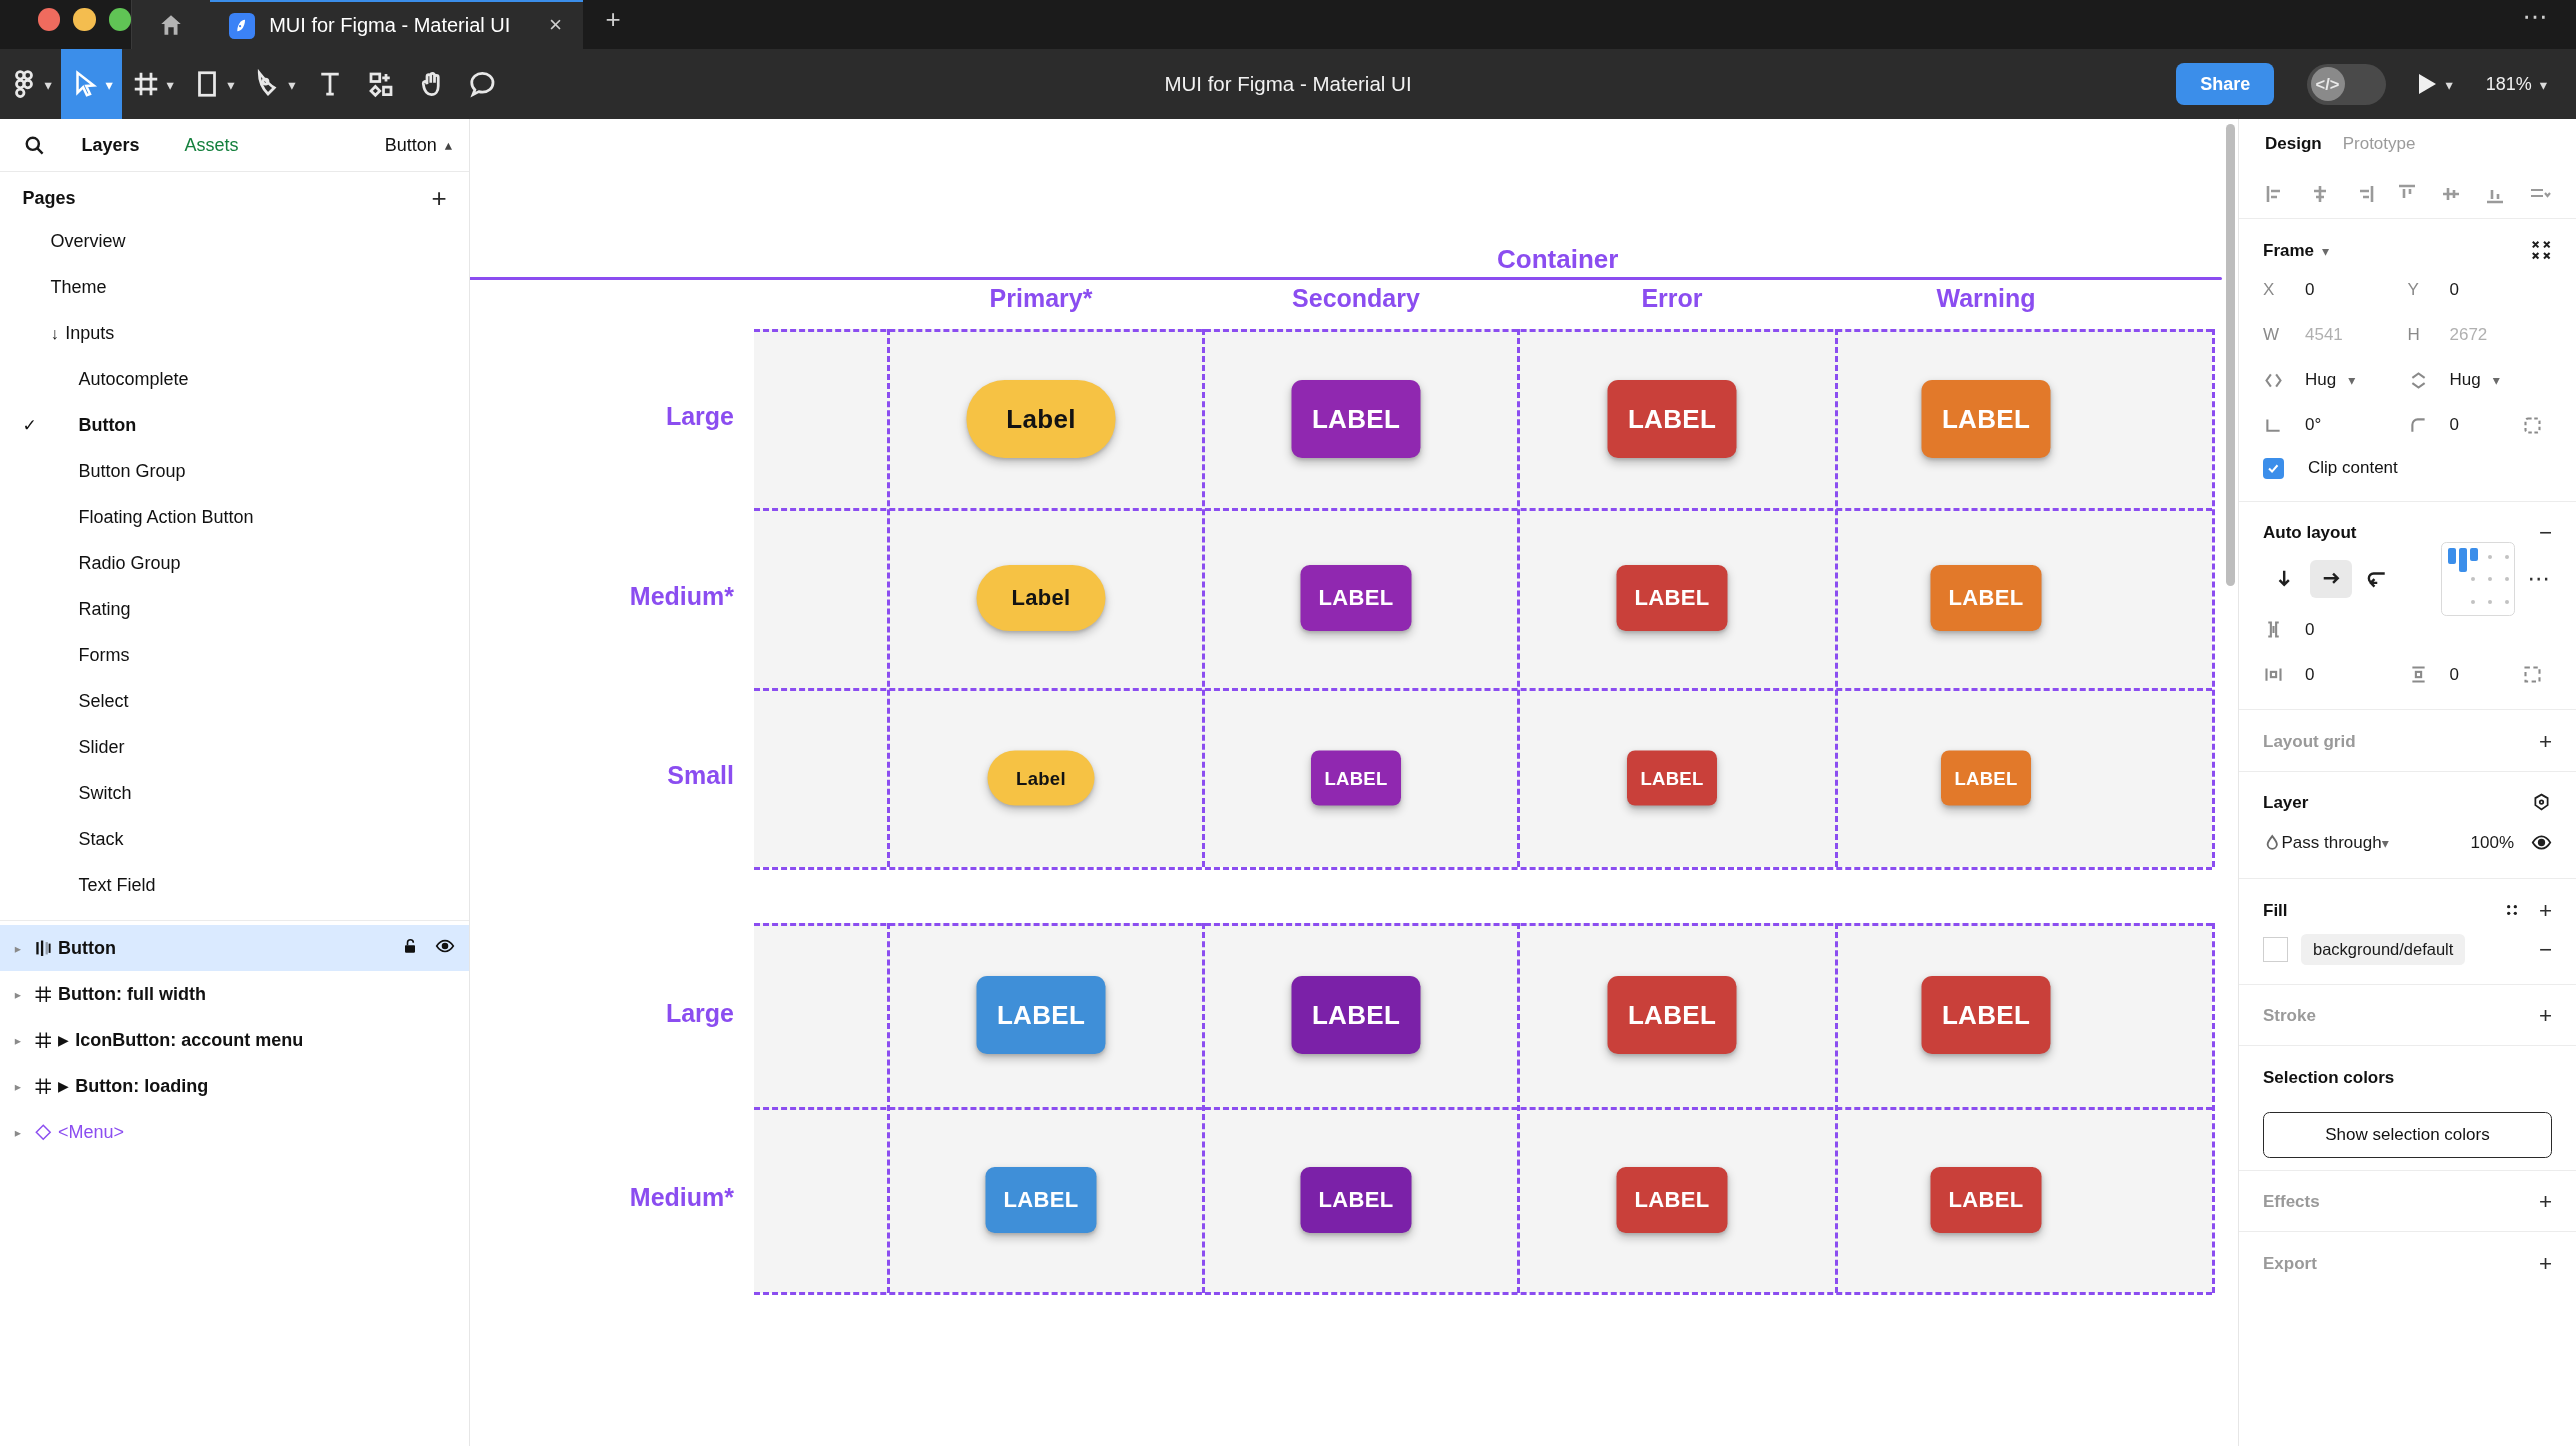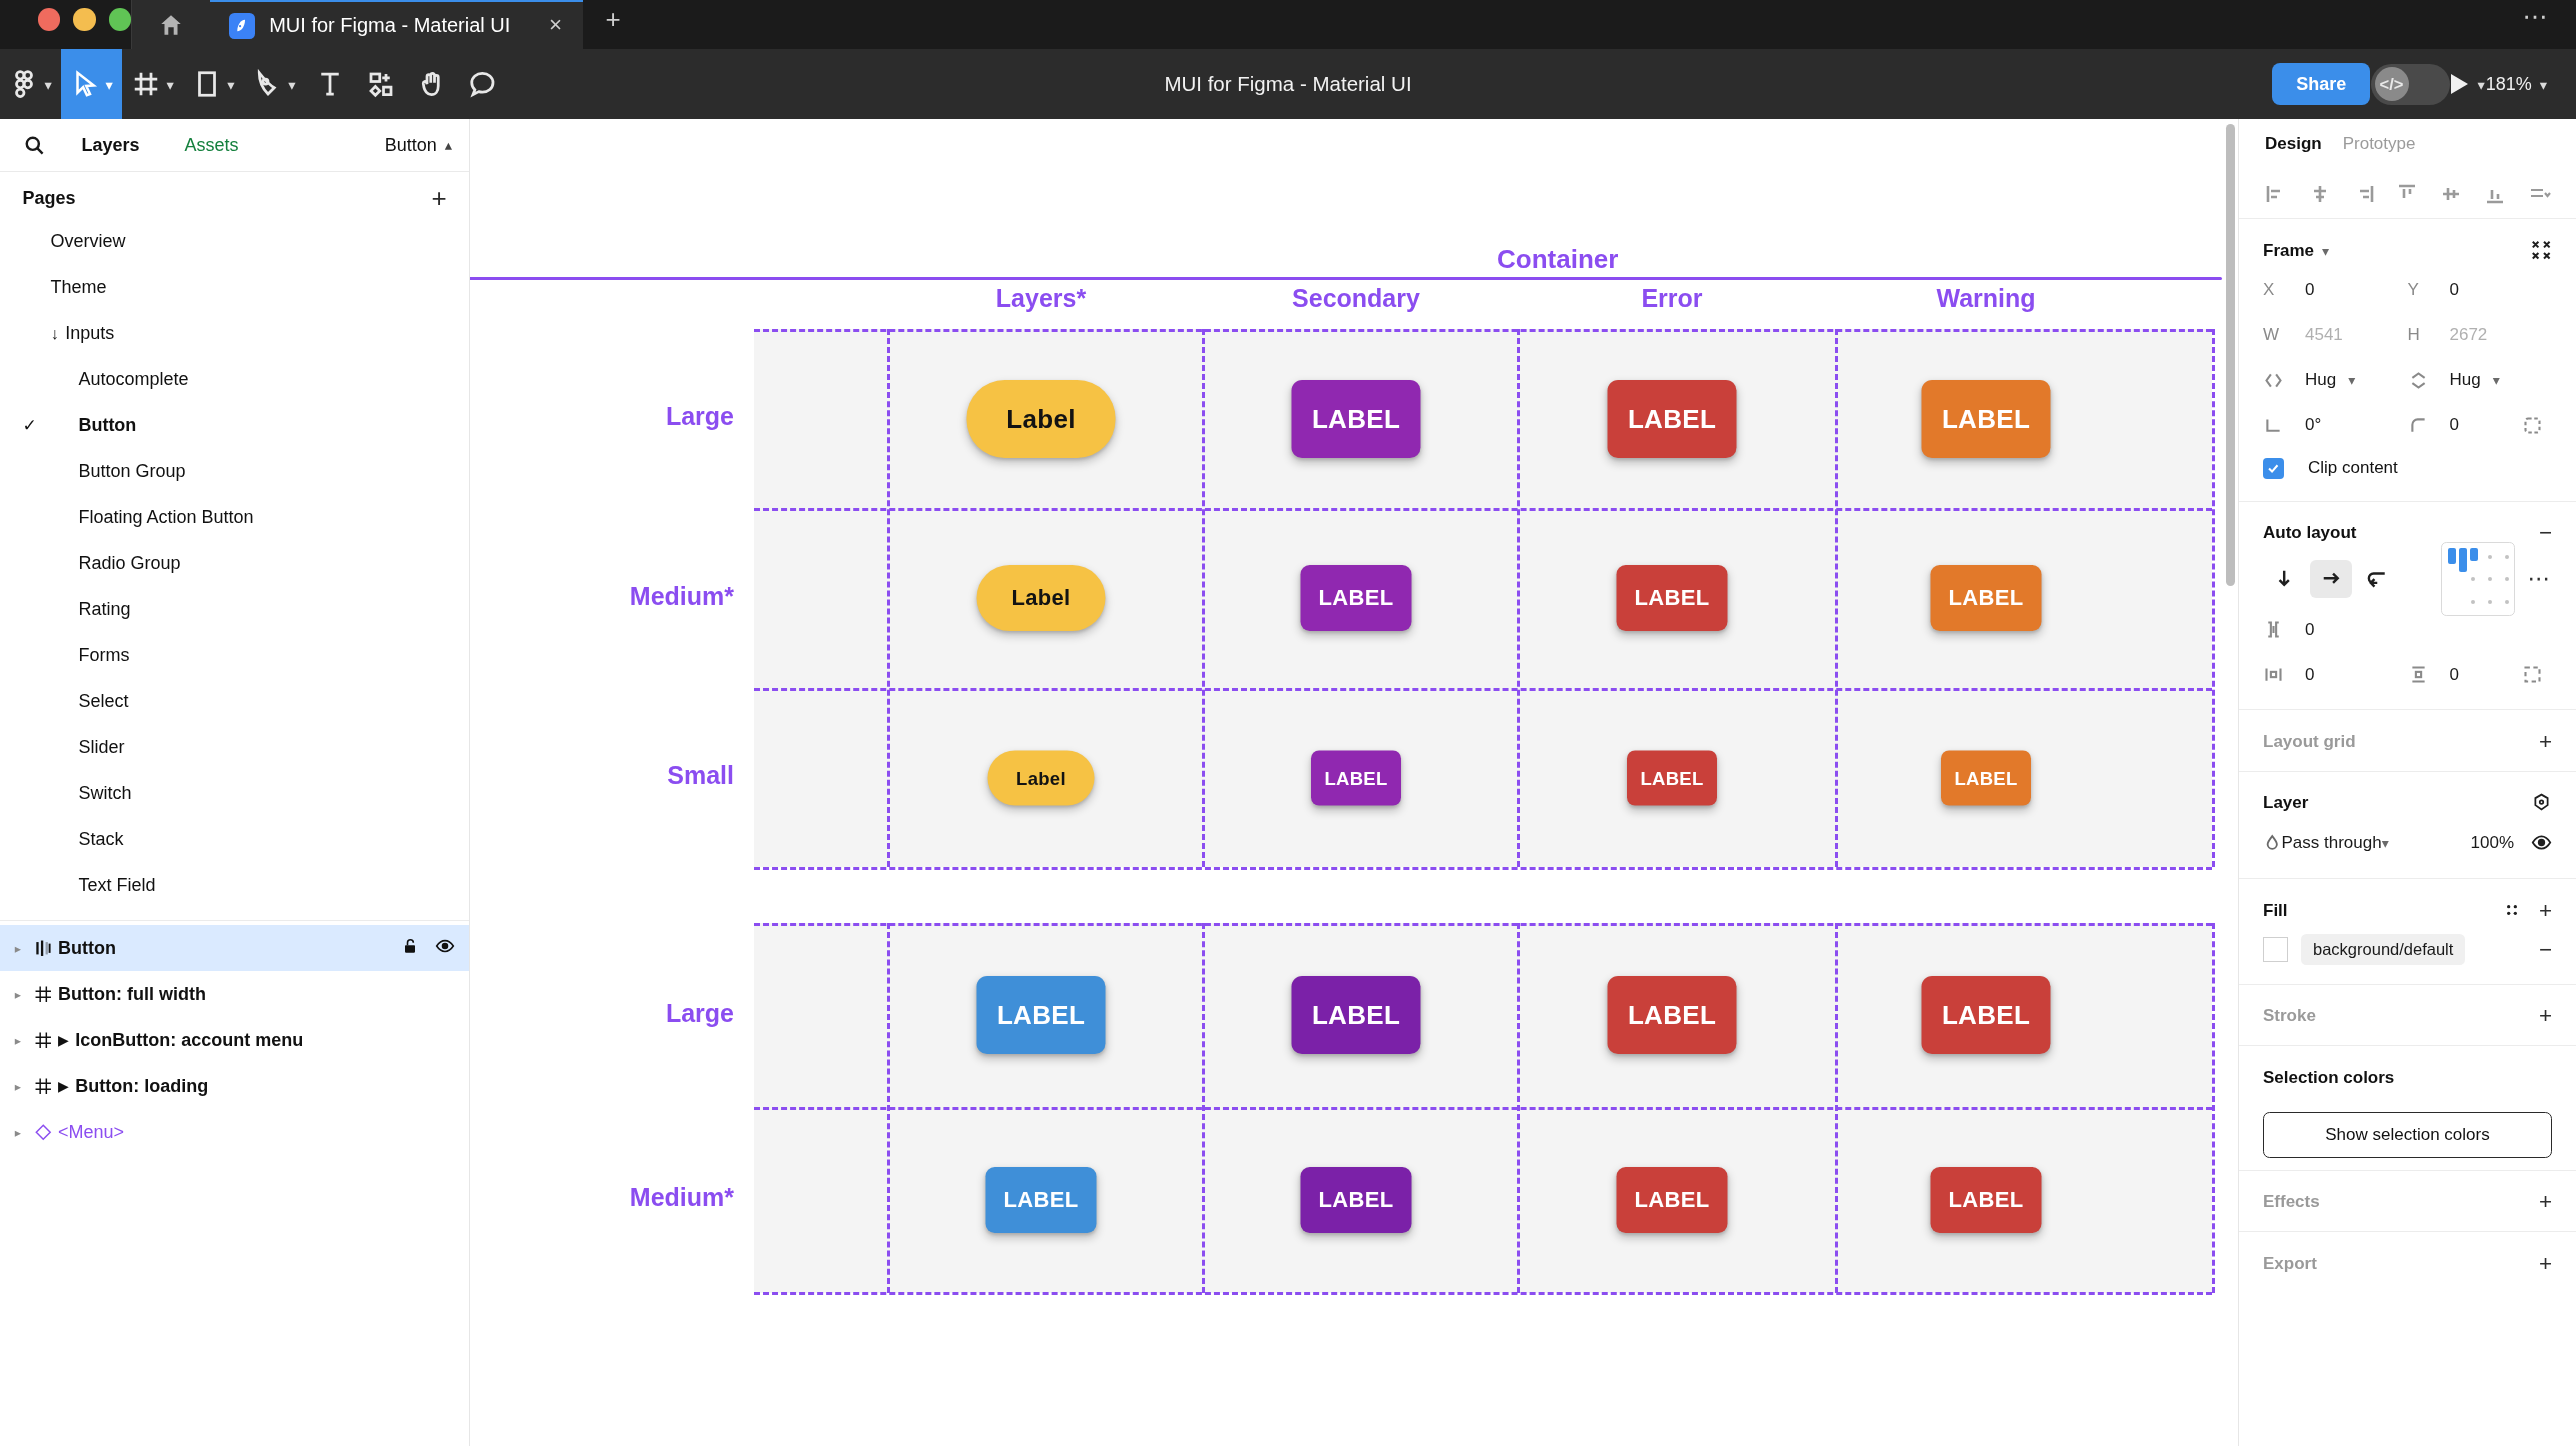--- a/index.html
+++ b/index.html
@@ -59,21 +59,21 @@
   .tb-item svg { width: 30px; height: 30px; stroke: #e8e8e8; fill: none; stroke-width: 2.2; }
   .tb-item.filled svg { fill: #e8e8e8; stroke: none; }
   .caret { color: #dcdcdc; font-size: 14.5px; line-height: 1; margin-top: 2.6px; }
   .tb-center {
     position: absolute; left: 0; right: 0; top: 0; height: 70px;
     display: flex; align-items: center; justify-content: center;
     pointer-events: none;
   }
   .tb-center span { color: #f2f2f2; font-size: 20.5px; }
   .tb-right {
-    margin-left: auto; display: flex; align-items: center; gap: 1px;
+    margin-left: auto; display: flex; align-items: center; gap: 33px;
     padding-right: 29px; z-index: 2;
   }
   .share-btn {
     background: #3b8eea; color: #fff; font-size: 18px; font-weight: 600;
     padding: 10.6px 24px; border-radius: 8px; cursor: pointer;
   }
   .code-toggle {
     width: 79px; height: 41px; border-radius: 20.5px; background: #4a4a4a;
     display: flex; align-items: center; padding: 3.3px; cursor: pointer;
   }
@@ -503,21 +503,21 @@
           </span>
           <span class="li-name component">&lt;Menu&gt;</span>
         </div>
       </div>
   </div>
 
   <div class="canvas">
     <div class="container-label">Container</div>
     <div id="canvas-content">
         <div class="top-rule" style="left:-181px;top:158px;width:1933px"></div>
-        <div class="colhdr" style="left:439px;top:165px;width:264px">Layers*</div>
+        <div class="colhdr" style="left:439px;top:165px;width:264px">Primary*</div>
         <div class="colhdr" style="left:754px;top:165px;width:264px">Secondary</div>
         <div class="colhdr" style="left:1070px;top:165px;width:264px">Error</div>
         <div class="colhdr" style="left:1384px;top:165px;width:264px">Warning</div>
         <div class="gridwrap" style="left:284px;top:210px;width:1458px;height:538px"></div>
         <div class="dash-h" style="left:284px;top:210px;width:1458px"></div>
         <div class="dash-h" style="left:284px;top:389px;width:1458px"></div>
         <div class="dash-h" style="left:284px;top:569px;width:1458px"></div>
         <div class="dash-h" style="left:284px;top:748px;width:1458px"></div>
         <div class="dash-v" style="left:417px;top:210px;height:538px"></div>
         <div class="dash-v" style="left:732px;top:210px;height:538px"></div>

